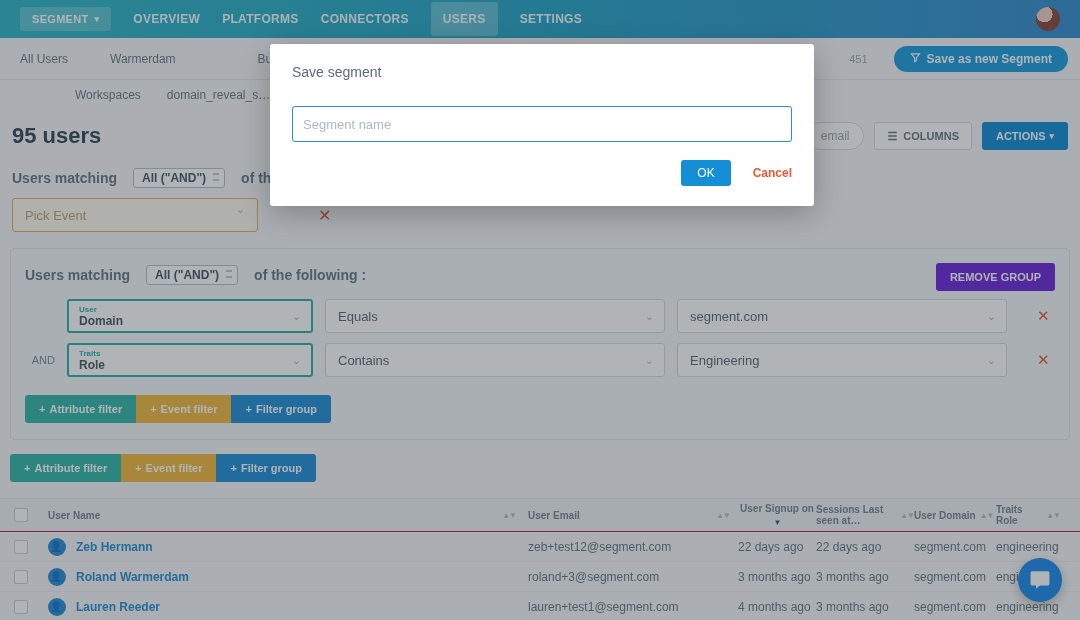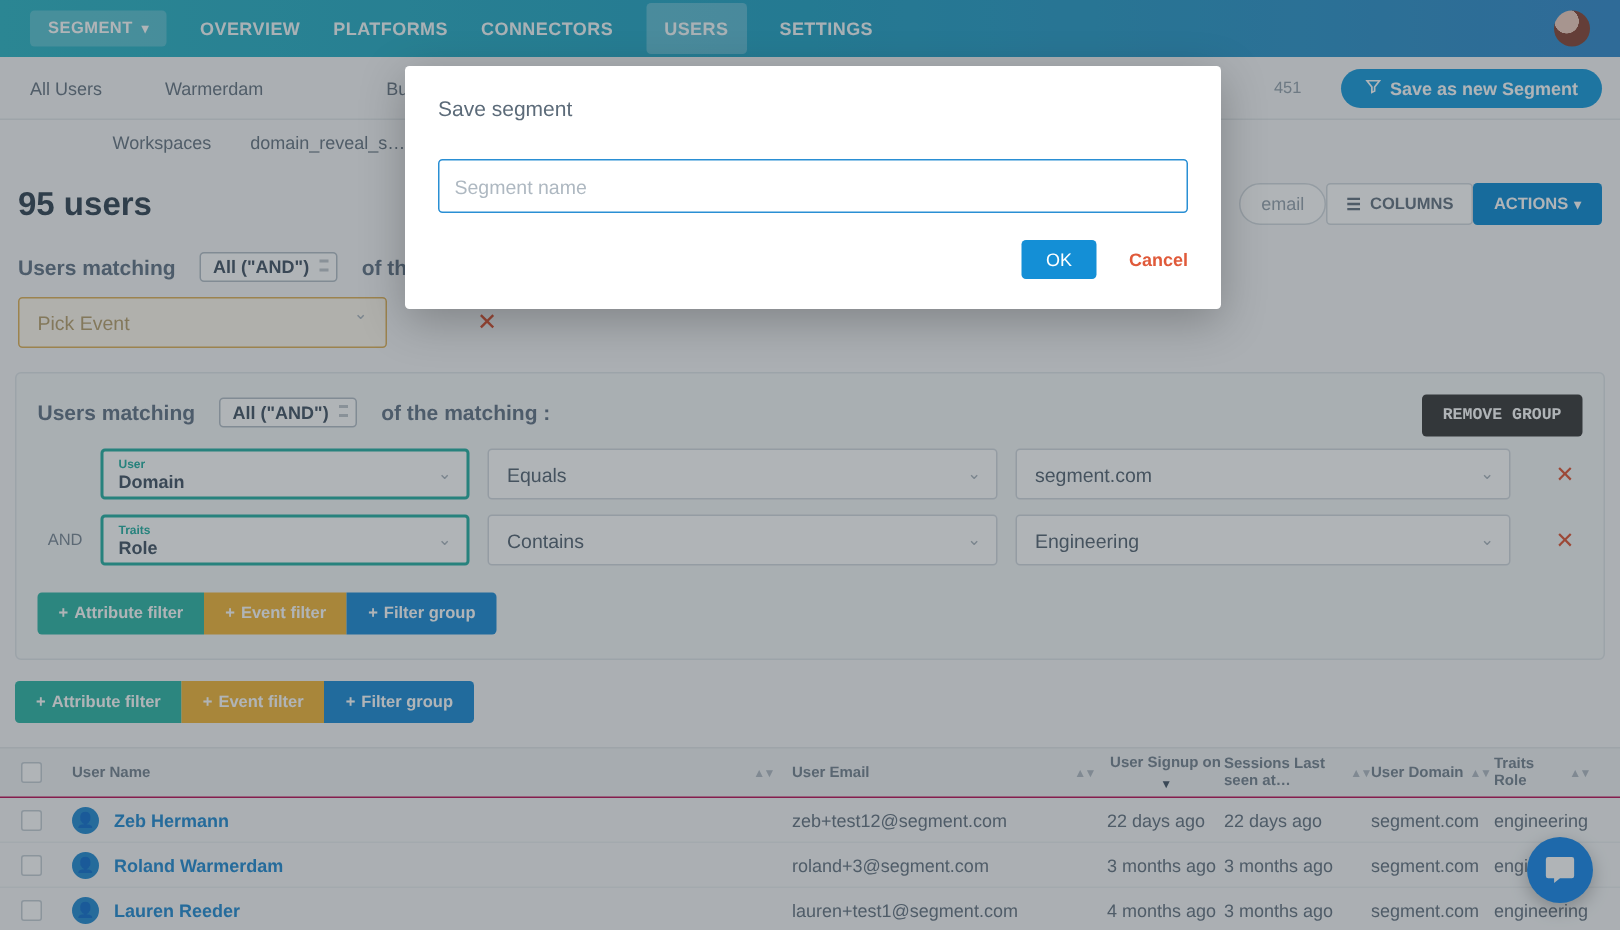--- a/index.html
+++ b/index.html
@@ -15,35 +15,35 @@
   .segbar { height: 42px; display: flex; align-items: center; gap: 26px; padding: 0 12px; font-size: 12px; color: #6d7a87; border-bottom: 1px solid #e3e7ea; }
   .segbar .item { padding: 4px 8px; cursor: pointer; }
   .count-pill { font-size: 11px; color: #9aa6b1; }
   .save-seg-btn { margin-left: auto; background: #1f9ede; color: #fff; border-radius: 16px; height: 26px; display: flex; align-items: center; padding: 0 16px; font-size: 12px; font-weight: 600; gap: 6px; }
   
   .segbar2 { height: 30px; display: flex; align-items: center; gap: 26px; padding-left: 75px; font-size: 12px; color: #6d7a87; }
   
   .pagehead { display: flex; align-items: center; padding: 12px 12px 0; }
   .h1 { font-size: 22px; font-weight: 700; color: #3a4a59; }
   
-  .head-right { margin-left: auto; display: flex; }
+  .head-right { margin-left: auto; display: flex; gap: 10px; }
   .pill-input { border: 1px solid #d5dbe0; border-radius: 16px; height: 28px; padding: 0 14px; font-size: 12px; color: #9aa6b1; background: #fff; display: flex; align-items: center; }
   .columns-btn { border: 1px solid #d5dbe0; border-radius: 3px; height: 28px; display: flex; align-items: center; padding: 0 12px; font-size: 11px; font-weight: 600; color: #6b7886; gap: 6px; background: #fff; }
   .actions-btn { background: #148fd6; color: #fff; border-radius: 3px; height: 28px; display: flex; align-items: center; padding: 0 14px; font-size: 11px; font-weight: 600; gap: 4px; }
   
   .matchline { display: flex; align-items: center; gap: 16px; padding: 18px 12px 10px; font-size: 14px; font-weight: 600; color: #68788a; }
   .all-and { border: 1px solid #b7c1ca; border-radius: 3px; font-size: 12px; padding: 2px 18px 2px 8px; color: #4a5a6a; position: relative; background: #fff; }
   .all-and::after { content: ""; position: absolute; right: 4px; top: 2px; width: 8px; height: 12px; background: linear-gradient(#6a7a89,#6a7a89) center 2px/6px 2px no-repeat, linear-gradient(#6a7a89,#6a7a89) center 8px/6px 2px no-repeat; opacity: .4; }
   
   .pickevent-row { display: flex; align-items: center; gap: 60px; padding: 0 12px 16px; }
   .pickevent { width: 246px; height: 34px; border: 1px solid #e0b45f; background: #fff9ef; border-radius: 3px; display: flex; align-items: center; padding: 0 12px; color: #bba472; font-size: 13px; justify-content: space-between; }
   .x-icon { color: #e05a3a; font-size: 16px; cursor: pointer; }
   
   .groupbox { margin: 0 10px 14px; border: 1px solid #e1e6ea; border-radius: 4px; background: #f5f7f8; padding: 16px 14px; position: relative; }
-  .remove-group { position: absolute; right: 14px; top: 14px; background: #404040; color: #fff; font-size: 11px; font-weight: 700; border-radius: 3px; height: 28px; padding: 0 14px; display: flex; align-items: center; font-family: Liberation Mono, monospace; }
+  .remove-group { position: absolute; right: 14px; top: 14px; background: #6d28d9; color: #fff; font-size: 11px; font-weight: 700; border-radius: 3px; height: 28px; padding: 0 14px; display: flex; align-items: center; }
   .cond-row { display: flex; align-items: center; gap: 12px; margin-top: 10px; }
   .and-label { width: 30px; font-size: 11px; font-weight: 400; color: #7e8c99; text-align: right; }
   .traitbox { width: 246px; height: 34px; border: 2px solid #2db3a6; border-radius: 3px; background: #fff; padding: 2px 10px; display: flex; flex-direction: column; justify-content: center; position: relative; }
   .traitbox .tiny { font-size: 8px; color: #2db3a6; font-weight: 600; }
   .traitbox .val { font-size: 12px; color: #4a5a6a; font-weight: 600; }
   .chev { position: absolute; right: 10px; top: 50%; transform: translateY(-50%); color: #aeb8c1; font-size: 11px; }
   .opbox { width: 340px; height: 34px; border: 1px solid #d5dbe0; border-radius: 3px; background: #fff; display: flex; align-items: center; padding: 0 12px; color: #5c6b79; font-size: 13px; position: relative; }
   .valbox { width: 330px; height: 34px; border: 1px solid #d5dbe0; border-radius: 3px; background: #fff; display: flex; align-items: center; padding: 0 12px; color: #5c6b79; font-size: 13px; position: relative; }
   .row-x { color: #e05a3a; font-size: 15px; margin-left: 18px; cursor: pointer; }
   
@@ -149,21 +149,21 @@
       <span class="chev" style="position:static;">⌄</span>
     </div>
     <span class="x-icon">✕</span>
   </div>
 
   <div class="groupbox">
     <div class="remove-group">REMOVE GROUP</div>
     <div class="matchline" style="padding:0 0 4px 0;">
       <span>Users matching</span>
       <span class="all-and">All ("AND")</span>
-      <span>of the matching :</span>
+      <span>of the following :</span>
     </div>
 
     <div class="cond-row">
       <span class="and-label"></span>
       <div class="traitbox">
         <span class="tiny">User</span>
         <span class="val">Domain</span>
         <span class="chev">⌄</span>
       </div>
       <div class="opbox">

